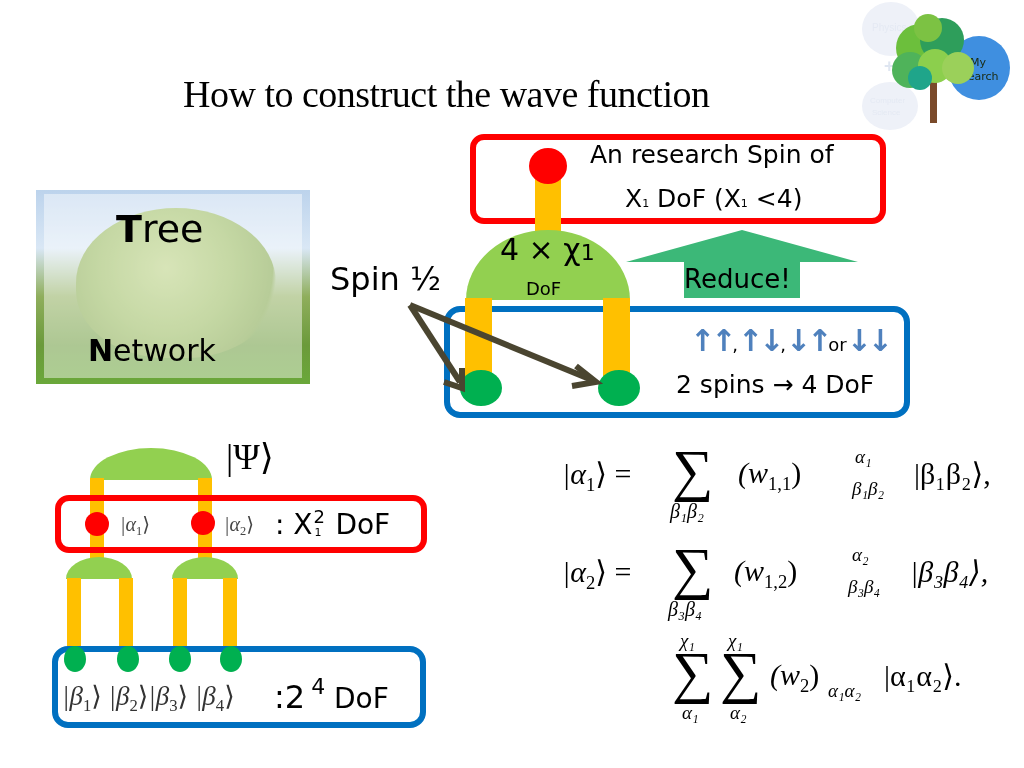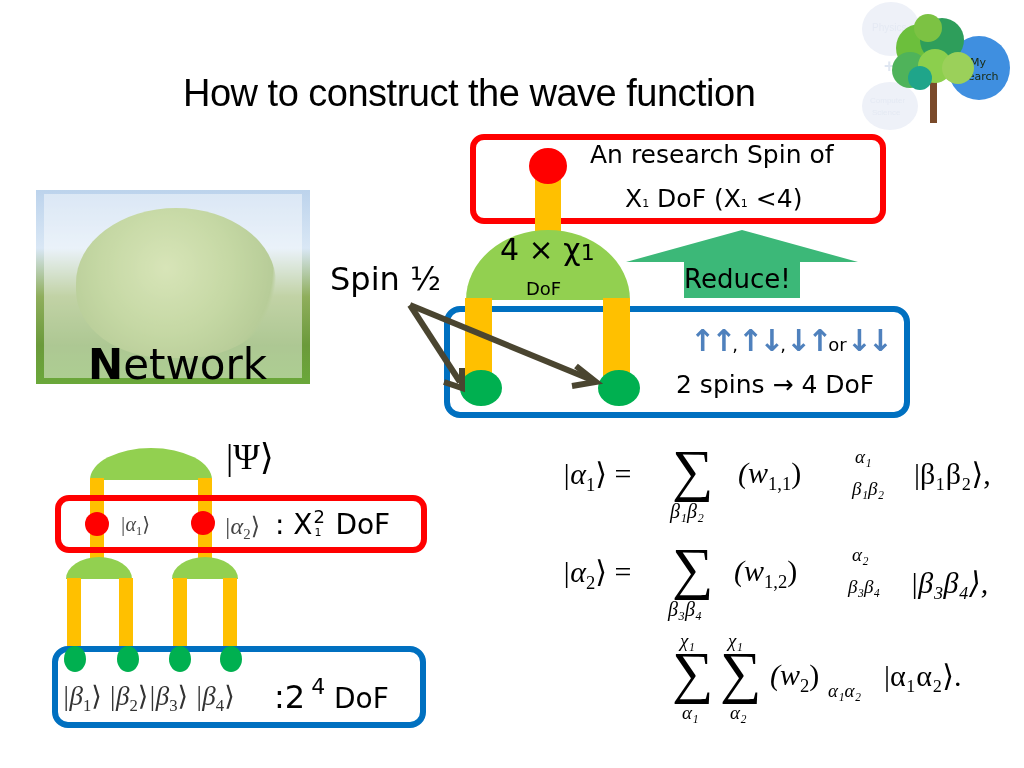--- a/index.html
+++ b/index.html
@@ -5,21 +5,21 @@
   html, body { margin: 0; padding: 0; }
   body {
     width: 1024px; height: 768px; position: relative; overflow: hidden;
     background: #ffffff;
     font-family: "Liberation Sans", "DejaVu Sans", sans-serif;
     color: #000;
   }
   .abs { position: absolute; }
   .title {
     left: 183px; top: 72px; font-size: 38px; white-space: nowrap;
-    font-family: Liberation Sans, sans-serif; letter-spacing: -0.5px;
+    font-family: Liberation Serif, serif; letter-spacing: -0.5px;
     font-weight: normal;
   }
   
   .logo-bubble { border-radius: 50%; }
   .logo-text-light { color: #e4e9f3; font-size: 10px; text-align: center; }
   
   .ttn-pic {
     left: 36px; top: 190px; width: 274px; height: 194px;
     background: linear-gradient(#bcd3ec 0%, #d9e7f5 30%, #8fae5c 55%, #6b9a3b 80%, #6aa83a 100%);
     overflow: hidden;
@@ -72,21 +72,24 @@
     <circle cx="55" cy="58" r="17" fill="#8ccf4d"></circle>
     <circle cx="78" cy="60" r="16" fill="#9bd05a"></circle>
     <circle cx="40" cy="70" r="12" fill="#1fa58a"></circle>
     <circle cx="48" cy="20" r="14" fill="#7cc243"></circle>
   </svg>
 </div>
 
 <div class="abs ttn-pic">
   <div class="ttn-tree"></div>
   <div class="ttn-overlay"></div>
-  <div class="ttn-word" style="left:52px; top:154px; font-size:42px; line-height:1;">
+  <div class="ttn-word" style="left:80px; top:20px; font-size:38px; line-height:1;">
+    <span style="font-weight:bold;">T</span><span>ree</span>
+  </div>
+  <div class="ttn-word" style="left:52px; top:146px; font-size:30px; line-height:1;">
     <span style="font-weight:bold;">N</span><span>etwork</span>
   </div>
 </div>
 
 <div class="abs red-box" style="left:470px; top:134px; width:416px; height:90px;"></div>
 <div class="abs txt" style="left:590px; top:140px; font-size:25px;">An research Spin of</div>
 <div class="abs txt" style="left:625px; top:184px; font-size:25px;">
   <span>X</span><span style="font-size:11px;">1</span><span> DoF (X</span><span style="font-size:11px;">1</span><span> &lt;4)</span>
 </div>
 
@@ -129,21 +132,21 @@
 
 <div class="abs leg" style="left:90px; top:478px; width:14px; height:80px;"></div>
 <div class="abs leg" style="left:198px; top:478px; width:14px; height:80px;"></div>
 
 <div class="abs red-box" style="left:55px; top:495px; width:372px; height:58px;"></div>
 <div class="abs dot-red" style="left:85px; top:512px; width:24px; height:24px;"></div>
 <div class="abs dot-red" style="left:191px; top:511px; width:24px; height:24px;"></div>
 <div class="abs math" style="left:120px; top:512px; font-size:20px; color:#444;">
   <span style="font-style:italic;">|α</span><span class="sub">1</span><span>⟩</span>
 </div>
-<div class="abs math" style="left:224px; top:512px; font-size:24px; color:#444;">
+<div class="abs math" style="left:224px; top:512px; font-size:20px; color:#444;">
   <span style="font-style:italic;">|α</span><span class="sub">2</span><span>⟩</span>
 </div>
 <div class="abs txt" style="left:275px; top:508px; font-size:28px;">
   <span>: X</span><span style="display:inline-block; position:relative; width:14px; height:20px;"><span class="abs" style="left:1px; top:-8px; font-size:18px;">2</span><span class="abs" style="left:2px; top:12px; font-size:11px;">1</span></span><span> DoF</span>
 </div>
 
 <div class="abs dome" style="left:66px; top:557px; width:66px; height:22px; border-radius:33px 33px 0 0 / 22px 22px 0 0;"></div>
 <div class="abs dome" style="left:172px; top:557px; width:66px; height:22px; border-radius:33px 33px 0 0 / 22px 22px 0 0;"></div>
 
 <div class="abs leg" style="left:67px; top:578px; width:14px; height:76px;"></div>
@@ -174,21 +177,21 @@
   <div class="abs" style="left:352px; top:8px; ">|β₁β₂⟩,</div>
 </div>
 
 <div class="abs math" style="left:562px; top:550px; width:440px; height:90px; font-size:30px;">
   <div class="abs" style="left:0; top:4px;"><span style="font-style:italic;">|α</span><span class="sub">2</span><span>⟩ =</span></div>
   <div class="abs" style="left:110px; top:-10px; font-size:58px; line-height:1;">∑</div>
   <div class="abs" style="left:106px; top:48px; font-size:20px; font-style:italic;">β₃β₄</div>
   <div class="abs" style="left:172px; top:4px;"><span style="font-style:italic;">(w</span><span class="sub">1,2</span><span>)</span></div>
   <div class="abs" style="left:290px; top:-6px; font-size:19px; font-style:italic;">α₂</div>
   <div class="abs" style="left:286px; top:26px; font-size:19px; font-style:italic;">β₃β₄</div>
-  <div class="abs" style="left:348px; top:15px; font-style:italic;">|β₃β₄⟩,</div>
+  <div class="abs" style="left:348px; top:4px; font-style:italic;">|β₃β₄⟩,</div>
 </div>
 
 <div class="abs math" style="left:534px; top:636px; width:470px; height:100px; font-size:30px;">
   <div class="abs" style="left:146px; top:-6px; font-size:19px; font-style:italic;">χ₁</div>
   <div class="abs" style="left:138px; top:8px; font-size:58px; line-height:1;">∑</div>
   <div class="abs" style="left:148px; top:66px; font-size:19px; font-style:italic;">α₁</div>
   <div class="abs" style="left:194px; top:-6px; font-size:19px; font-style:italic;">χ₁</div>
   <div class="abs" style="left:186px; top:8px; font-size:58px; line-height:1;">∑</div>
   <div class="abs" style="left:196px; top:66px; font-size:19px; font-style:italic;">α₂</div>
   <div class="abs" style="left:236px; top:22px;"><span style="font-style:italic;">(w</span><span class="sub">2</span><span>)</span></div>

